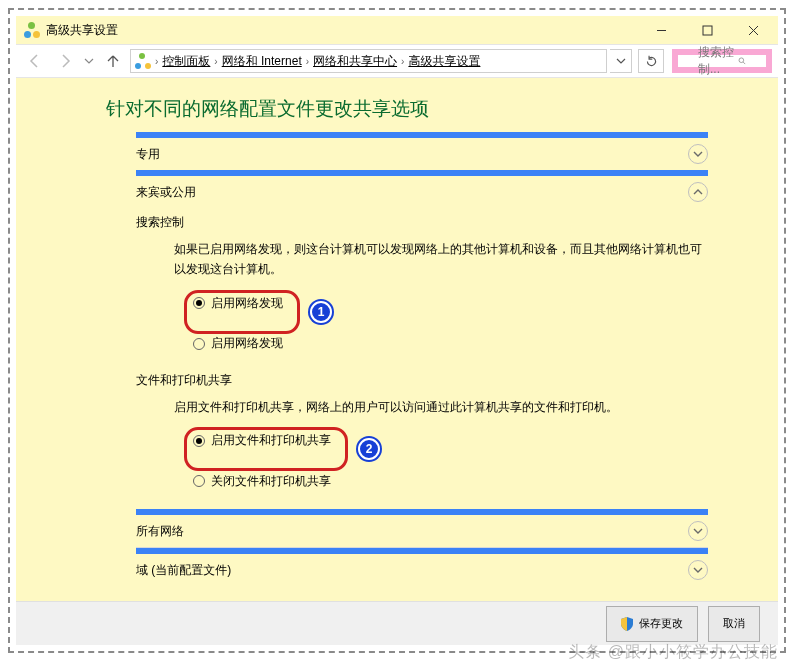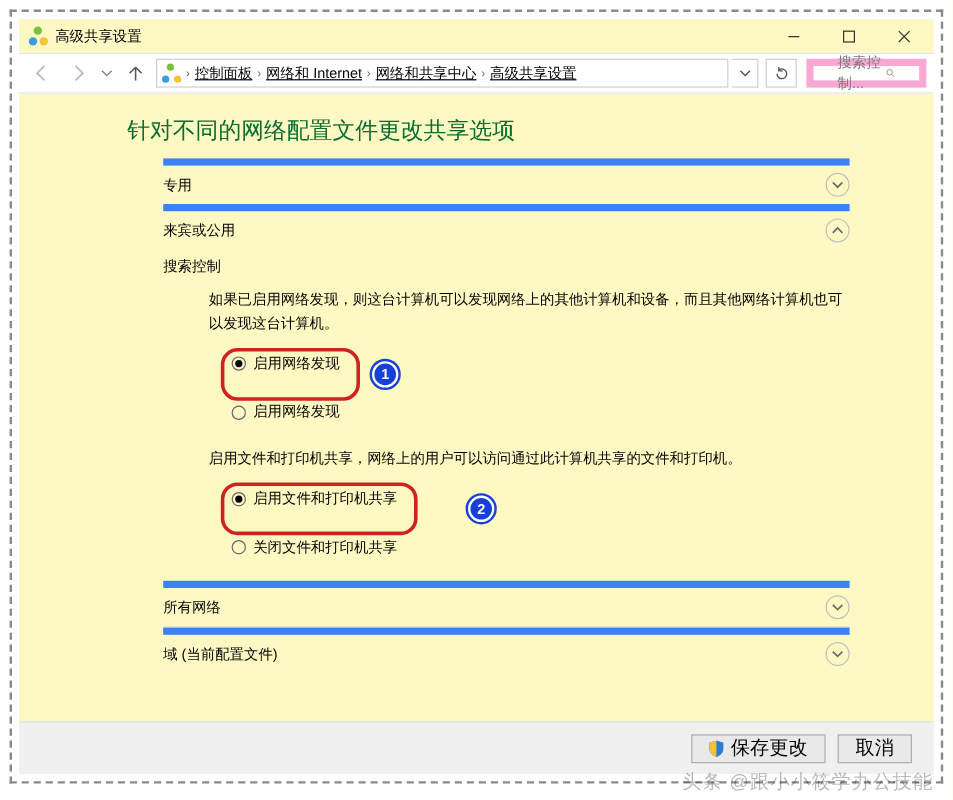--- a/index.html
+++ b/index.html
@@ -174,26 +174,26 @@
     height:44px;
     border-top:1px solid #e0e0e0;
     background:#f0f0f0;
     display:flex;
     align-items:center;
     justify-content:flex-end;
     padding:0 18px;
     gap:10px;
   }
   .btn {
-    height:24px;
+    height:36px;
     padding:0 14px;
     border:1px solid #adadad;
     background:#e9e9e9;
     display:flex;align-items:center;gap:6px;
-    font-size:16px;
+    font-size:11px;
     font-family:Liberation Mono, monospace;
   }
   .shield {
     width:12px;height:14px;display:inline-block;
   }
   .watermark {
     position:absolute;
     right:16px; bottom:4px;
     font-size:16px;
     color:rgba(0,0,0,0.28);
@@ -324,24 +324,25 @@
           </div>
           <div class="radio-row" style="padding-left:9px;">
             <span class="radio"></span>
             <span>启用网络发现</span>
           </div>
         </div>
       </div>
     </div>
 
     <div class="subgroup" style="margin-top:18px;">
+      <div class="subtitle">文件和打印机共享</div>
       <div class="indent">
         <div class="explain">启用文件和打印机共享，网络上的用户可以访问通过此计算机共享的文件和打印机。</div>
         <div class="radios">
-          <div style="display:flex;align-items:center;gap:32px;">
+          <div style="display:flex;align-items:center;">
             <span class="highlight">
               <span class="radio sel"></span>
               <span>启用文件和打印机共享</span>
             </span>
             <span class="badge">2</span>
           </div>
           <div class="radio-row" style="padding-left:9px;">
             <span class="radio"></span>
             <span>关闭文件和打印机共享</span>
           </div>

